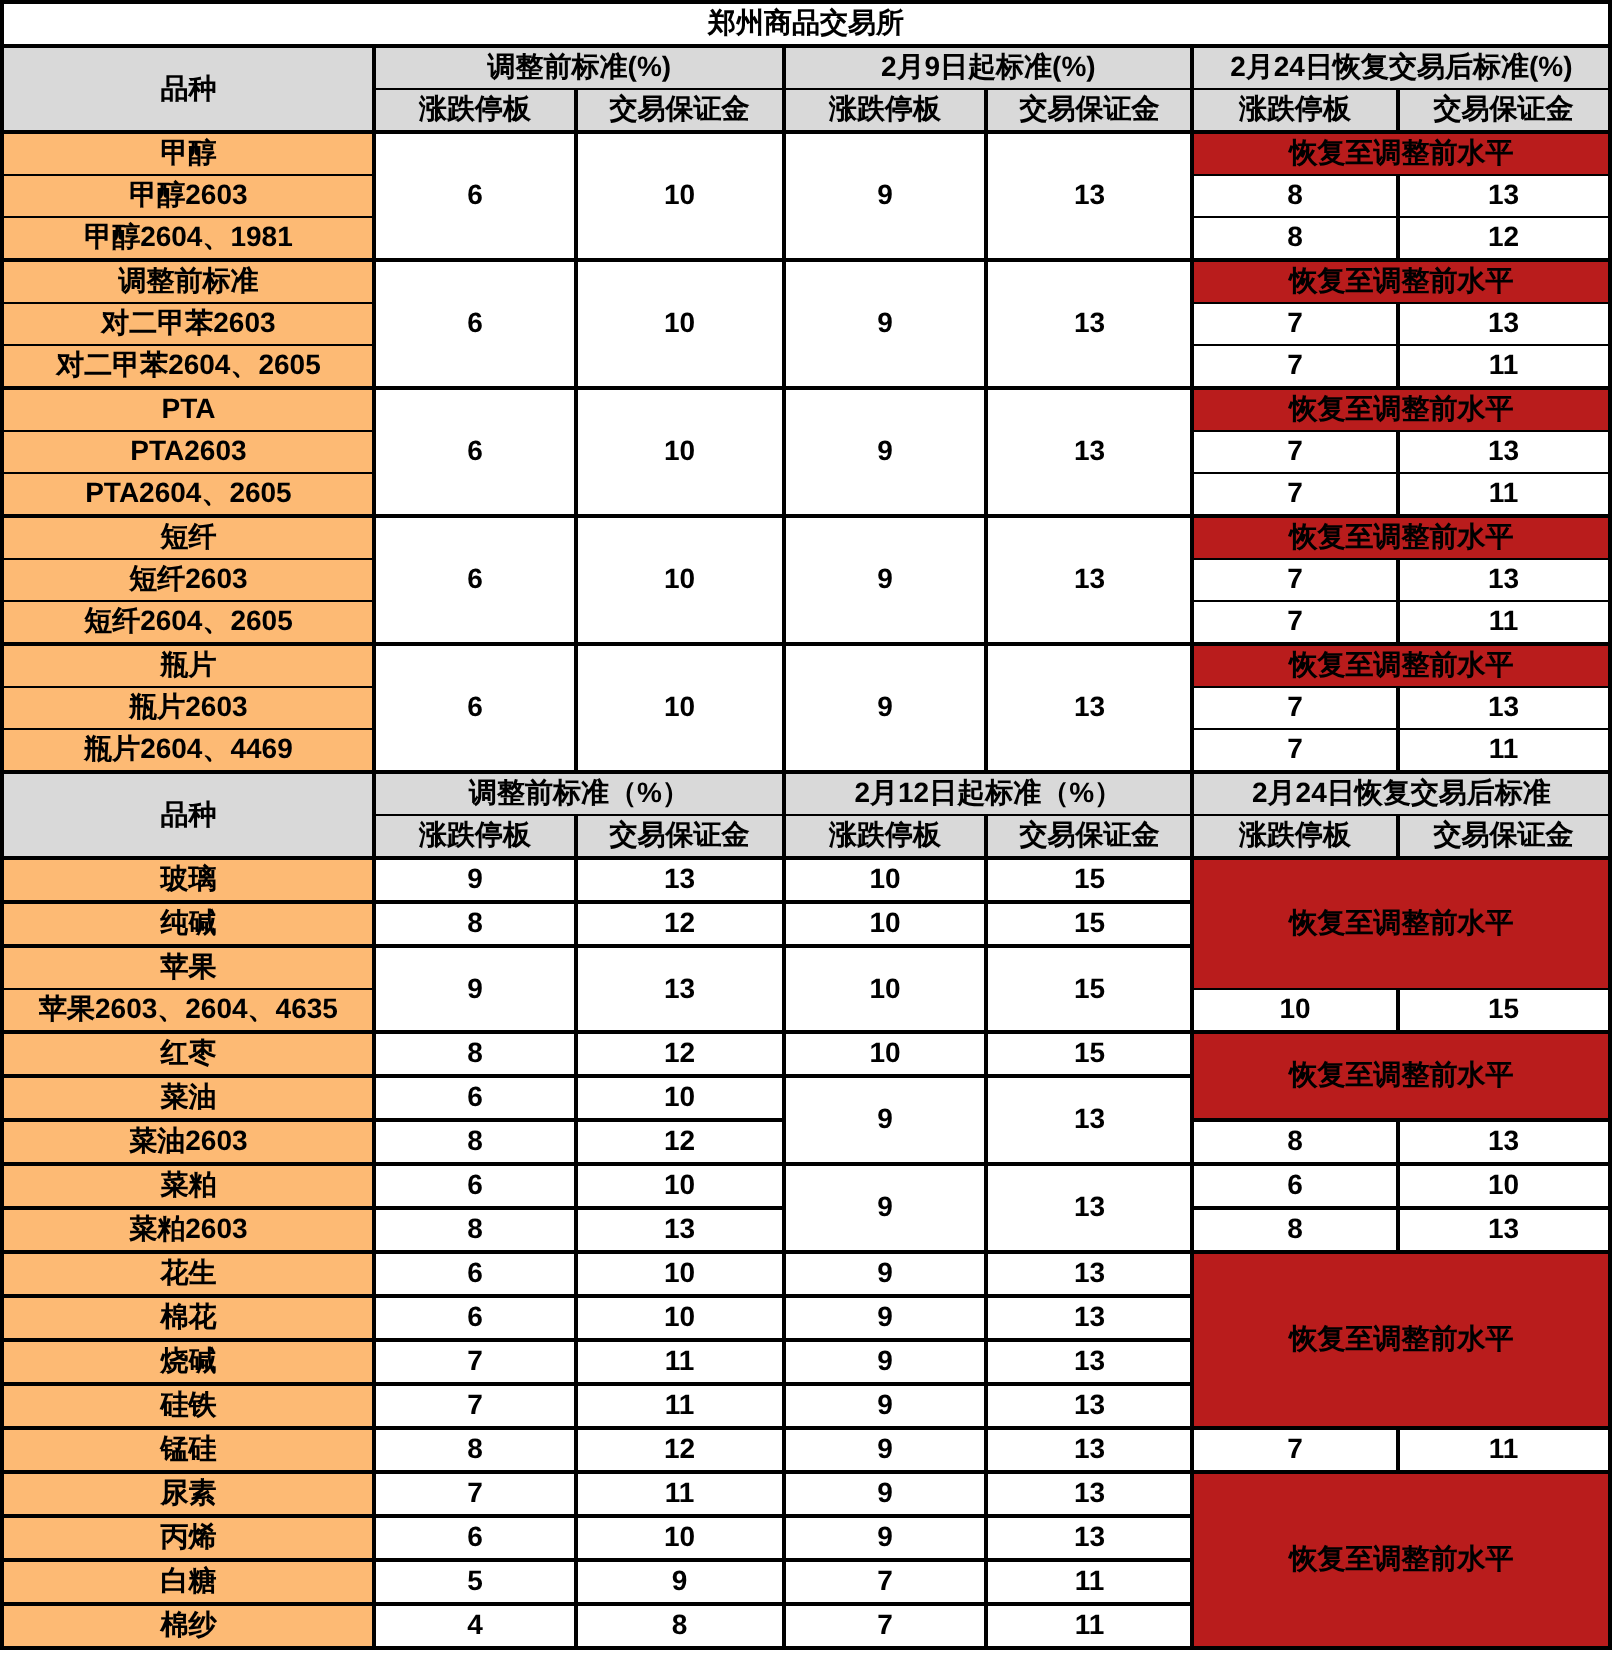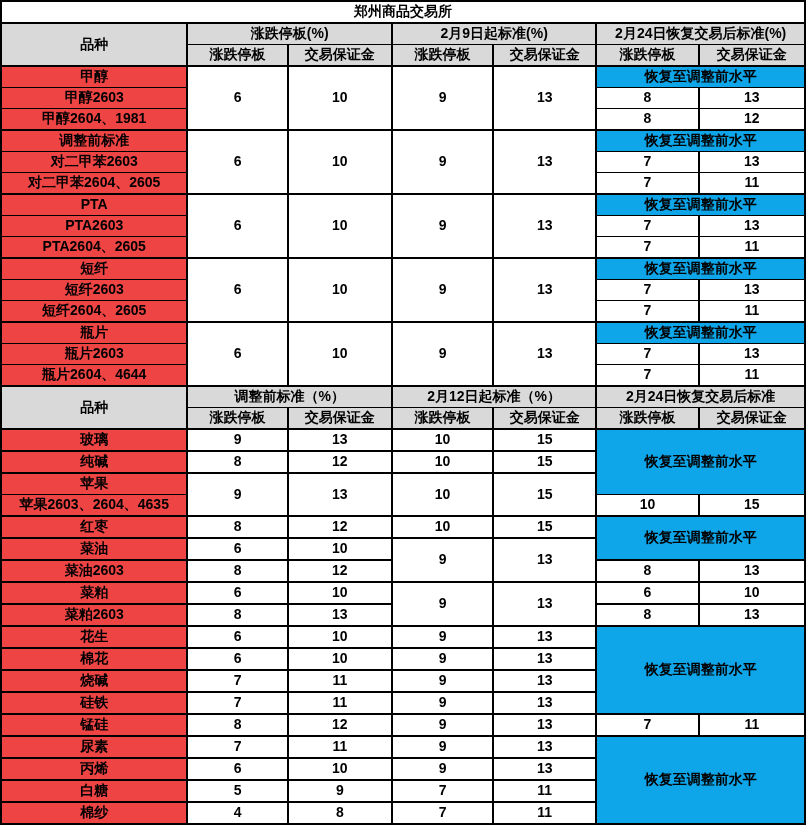--- a/index.html
+++ b/index.html
@@ -37,23 +37,23 @@
   table.tbl tr.thin td {
     border-top-width: 1px;
   }
   td.k-title {
     font-size: 15px;
     background: #ffffff;
   }
   td.k-head {
     background: #d9d9d9;
   }
-  td.k-name { background: #ef4444; }
+  td.k-name { background: #fdba74; }
   td.k-num  { background: #ffffff; }
-  td.k-rec  { background: #0ea5e9; }
+  td.k-rec  { background: #b91c1c; }
 </style>
 </head>
 <body>
 
 <div class="page">
   <table class="tbl">
     <colgroup>
       <col style="width:186px">
       <col style="width:100px">
       <col style="width:104px">
@@ -61,21 +61,21 @@
       <col style="width:103px">
       <col style="width:102px">
       <col style="width:106px">
     </colgroup>
     <tbody id="table-body">
         <tr>
           <td colspan="7" class="k-title">郑州商品交易所</td>
         </tr>
         <tr>
           <td rowspan="2" class="k-head">品种</td>
-          <td colspan="2" class="k-head">涨跌停板(%)</td>
+          <td colspan="2" class="k-head">调整前标准(%)</td>
           <td colspan="2" class="k-head">2月9日起标准(%)</td>
           <td colspan="2" class="k-head">2月24日恢复交易后标准(%)</td>
         </tr>
         <tr class="thin">
           <td class="k-head">涨跌停板</td>
           <td class="k-head">交易保证金</td>
           <td class="k-head">涨跌停板</td>
           <td class="k-head">交易保证金</td>
           <td class="k-head">涨跌停板</td>
           <td class="k-head">交易保证金</td>
@@ -159,21 +159,21 @@
           <td rowspan="3" class="k-num">9</td>
           <td rowspan="3" class="k-num">13</td>
           <td colspan="2" class="k-rec">恢复至调整前水平</td>
         </tr>
         <tr class="thin">
           <td class="k-name">瓶片2603</td>
           <td class="k-num">7</td>
           <td class="k-num">13</td>
         </tr>
         <tr class="thin">
-          <td class="k-name">瓶片2604、4644</td>
+          <td class="k-name">瓶片2604、4469</td>
           <td class="k-num">7</td>
           <td class="k-num">11</td>
         </tr>
         <tr>
           <td rowspan="2" class="k-head">品种</td>
           <td colspan="2" class="k-head">调整前标准（%）</td>
           <td colspan="2" class="k-head">2月12日起标准（%）</td>
           <td colspan="2" class="k-head">2月24日恢复交易后标准</td>
         </tr>
         <tr class="thin">

